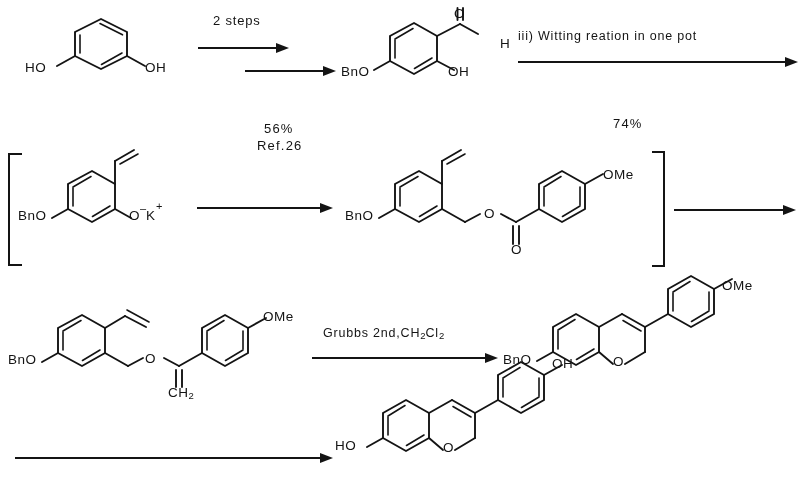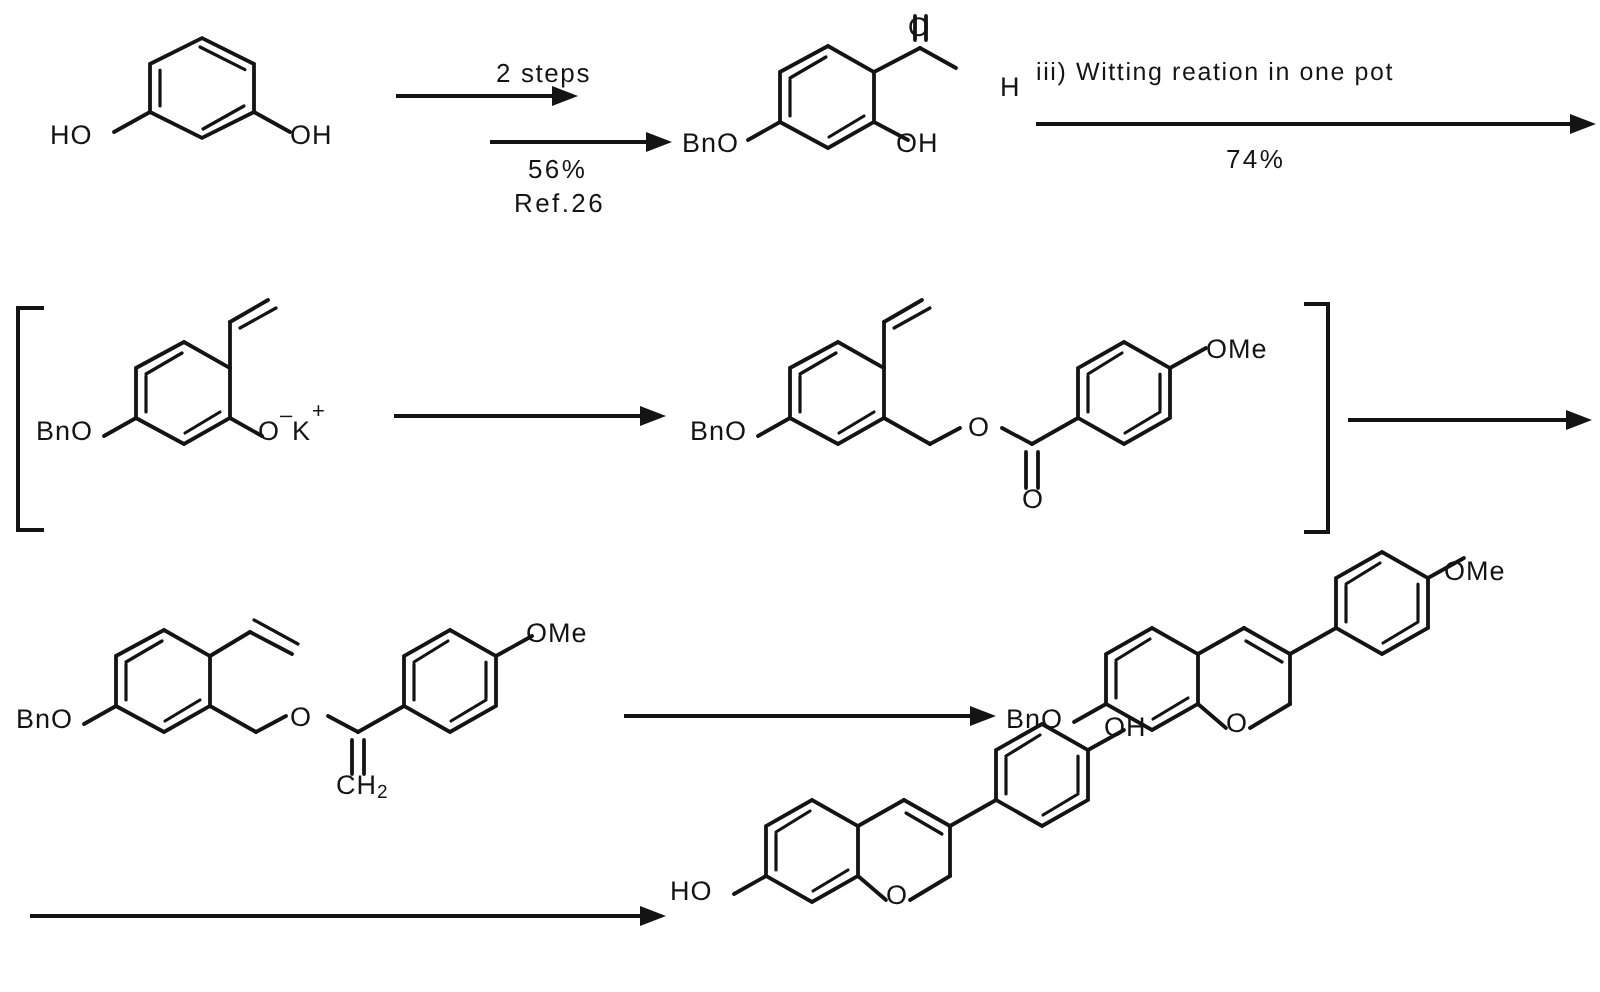--- a/index.html
+++ b/index.html
@@ -4,21 +4,21 @@
 <style>
   html,body{margin:0;padding:0;background:#ffffff;}
   body{
     width:800px;height:496px;position:relative;overflow:hidden;
     font-family:"Liberation Sans","DejaVu Sans",sans-serif;
     color:#1a1a1a;
   }
   .scheme{position:absolute;left:0;top:0;width:800px;height:496px;}
   .lbl{position:absolute;white-space:nowrap;color:#141414;letter-spacing:0.6px;}
   .cond{font-size:12.5px;letter-spacing:0.8px;}
-  .yield{font-size:13px;letter-spacing:1.2px;}
+  .yield{font-size:13px;letter-spacing:1.2px;margin-top:44px;}
   .atom{font-size:13.5px;letter-spacing:0.5px;}
   .sub{font-size:9.5px;vertical-align:-2px;letter-spacing:0;}
   .sup{font-size:9.5px;vertical-align:5px;letter-spacing:0;}
   svg{display:block;position:absolute;overflow:visible;}
   .bond{stroke:#141414;stroke-width:1.9;fill:none;stroke-linecap:round;}
   .bond-thin{stroke:#141414;stroke-width:1.6;fill:none;stroke-linecap:round;}
   .arrowline{stroke:#141414;stroke-width:2.0;fill:none;}
   .brk{stroke:#141414;stroke-width:2.0;fill:none;stroke-linecap:butt;}
 </style>
 </head>
@@ -30,21 +30,21 @@
     <polygon class="bond" points="20,44 20,20 46,7 72,20 72,44 46,57"></polygon>
     <line class="bond-thin" x1="25" y1="41" x2="25" y2="23"></line>
     <line class="bond-thin" x1="45" y1="11.5" x2="67.5" y2="22.8"></line>
     <line class="bond-thin" x1="67" y1="41" x2="46.5" y2="52.5"></line>
     <line class="bond" x1="20" y1="44" x2="2" y2="54"></line>
     <line class="bond" x1="72" y1="44" x2="90" y2="54"></line>
   </svg>
   <div class="lbl atom" style="left:25px;top:60px;">HO</div>
   <div class="lbl atom" style="left:145px;top:60px;">OH</div>
 
-  <div class="lbl cond" style="left:213px;top:29px;font-size:13px;margin-left:35px;">2 steps</div>
+  <div class="lbl cond" style="left:213px;top:13px;font-size:13px;">2 steps</div>
   <svg style="left:196px;top:40px;width:95px;height:16px;" viewBox="0 0 95 16">
     <line class="arrowline" x1="2" y1="8" x2="82" y2="8"></line>
     <polygon fill="#141414" points="80,3 93,8 80,13"></polygon>
   </svg>
 
   <svg style="left:243px;top:63px;width:95px;height:16px;" viewBox="0 0 95 16">
     <line class="arrowline" x1="2" y1="8" x2="82" y2="8"></line>
     <polygon fill="#141414" points="80,3 93,8 80,13"></polygon>
   </svg>
   <div class="lbl yield" style="left:264px;top:77px;">56%</div>
@@ -168,20 +168,21 @@
     <line class="bond-thin" x1="165" y1="31" x2="182" y2="20.5"></line>
     <line class="bond-thin" x1="165" y1="50" x2="165" y2="32"></line>
     <line class="bond-thin" x1="201" y1="50" x2="183.5" y2="60.5"></line>
     <line class="bond-thin" x1="201" y1="31" x2="201" y2="49"></line>
     <line class="bond" x1="206" y1="28" x2="224" y2="18"></line>
   </svg>
   <div class="lbl atom" style="left:145px;top:351px;">O</div>
   <div class="lbl atom" style="left:168px;top:385px;"><span>CH</span><span class="sub">2</span></div>
   <div class="lbl atom" style="left:263px;top:309px;">OMe</div>
 
+  <div class="lbl cond" style="left:323px;top:326px;font-size:12.5px;"><span>Grubbs 2nd,CH</span><span class="sub">2</span><span>Cl</span><span class="sub">2</span></div>
   <svg style="left:310px;top:350px;width:190px;height:16px;" viewBox="0 0 190 16">
     <line class="arrowline" x1="2" y1="8" x2="177" y2="8"></line>
     <polygon fill="#141414" points="175,3 188,8 175,13"></polygon>
   </svg>
 
   <div class="lbl atom" style="left:503px;top:352px;">BnO</div>
   <svg style="left:537px;top:288px;width:250px;height:100px;" viewBox="0 0 250 100">
     <line class="bond" x1="0" y1="73" x2="16" y2="64"></line>
 
     <polygon class="bond" points="16,64 16,39 39,26 62,39 62,64 39,77"></polygon>

